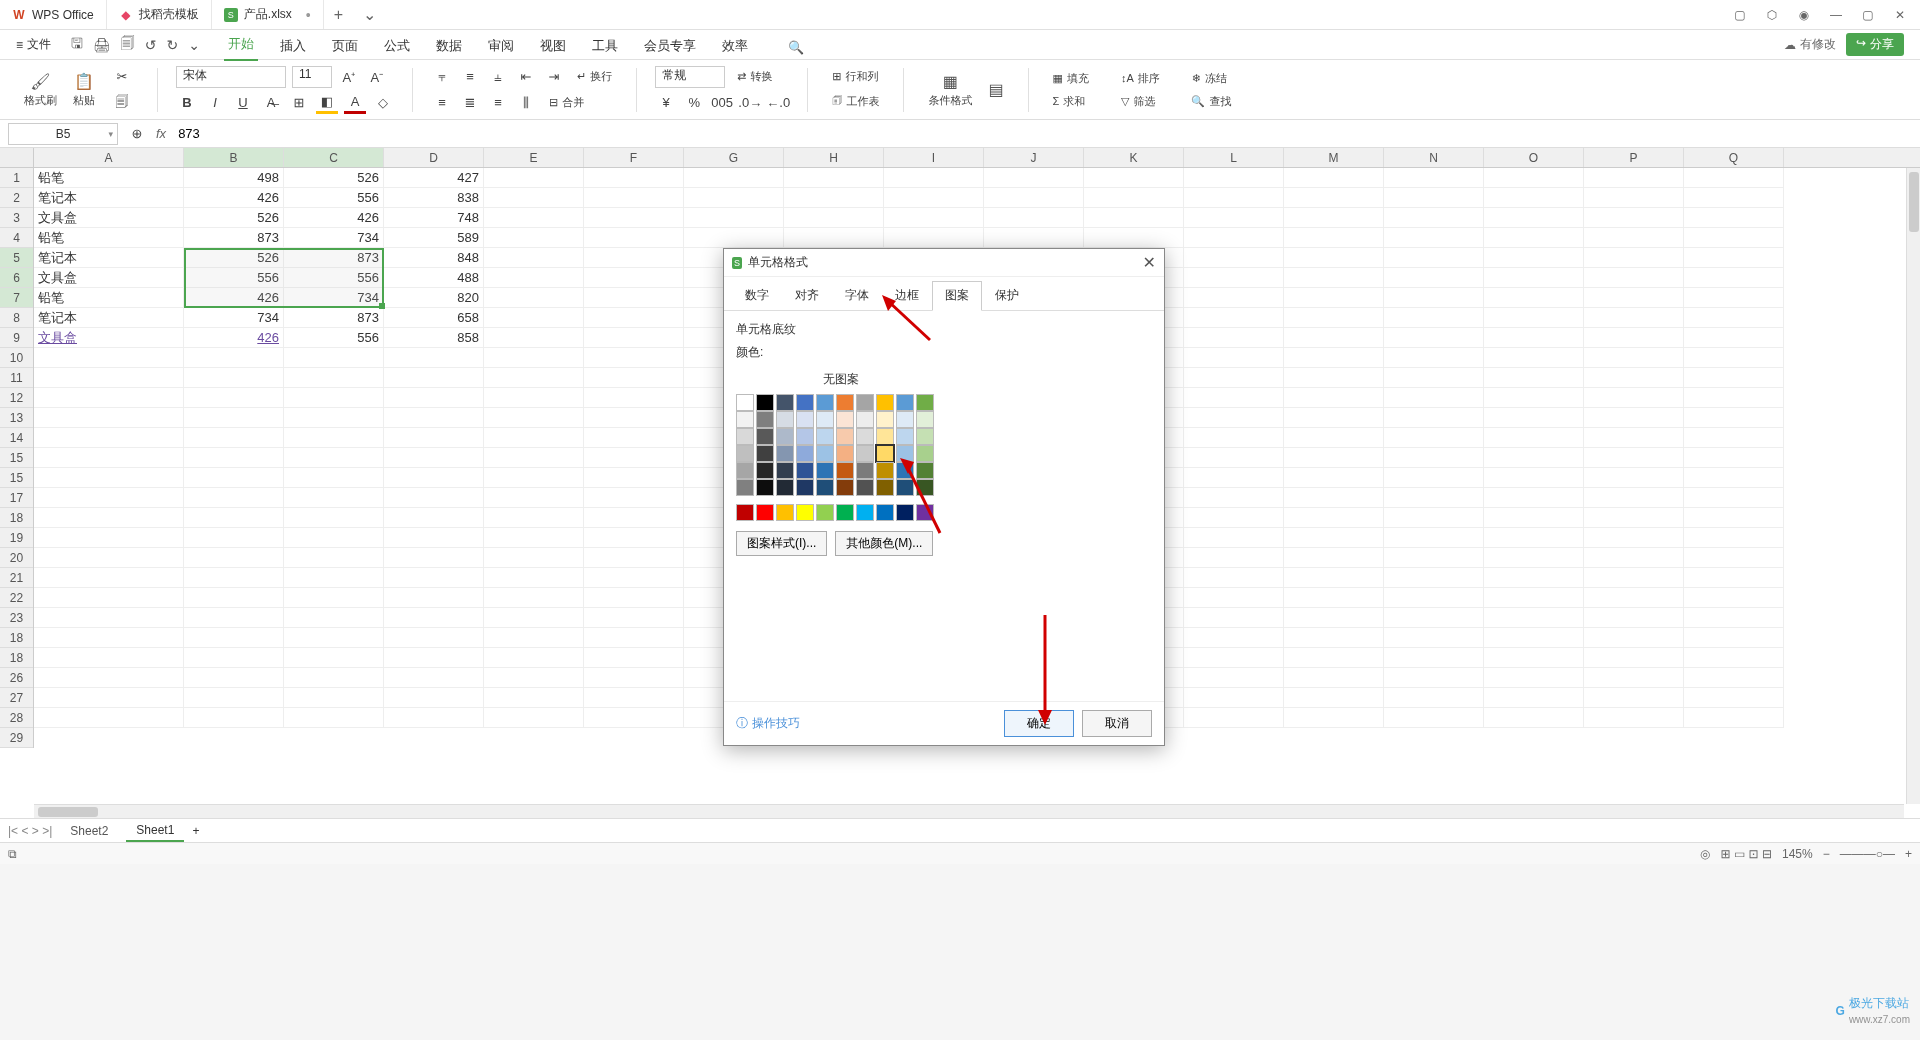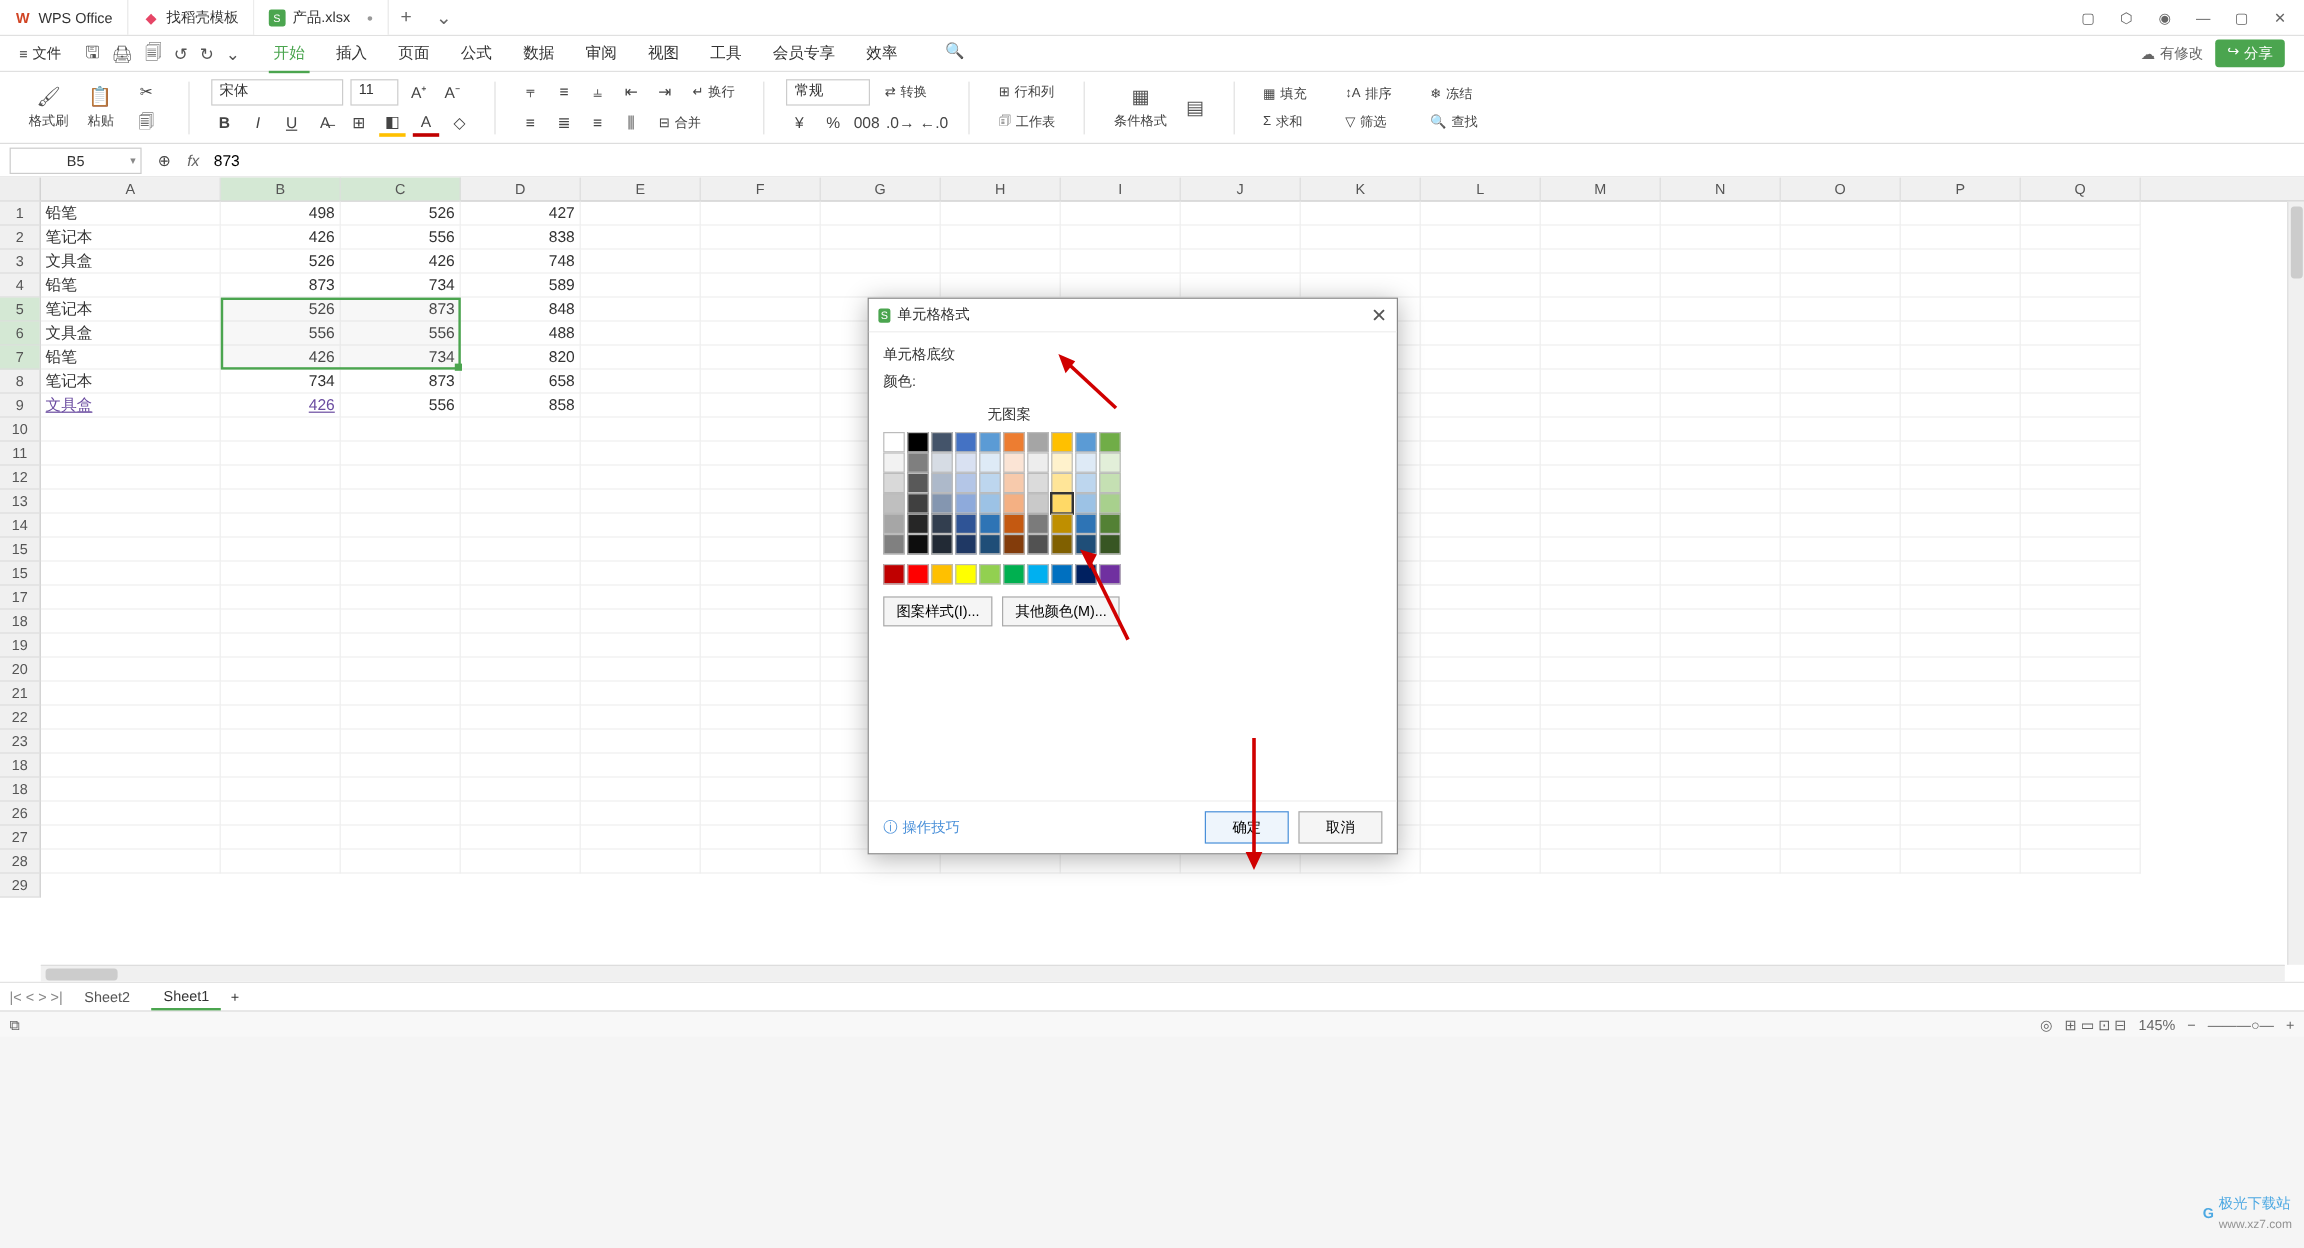--- a/index.html
+++ b/index.html
@@ -16,21 +16,21 @@
 .template-logo { color: #e64566; }
 .xlsx-logo { background: #4ba54f; color: #fff; font-size: 9px; padding: 1px 2px; border-radius: 2px; }
 .titlebar .right { margin-left: auto; display: flex; align-items: center; gap: 12px; padding-right: 10px; color: #666; }
 .titlebar .right .btn { width: 20px; height: 20px; display: flex; align-items: center; justify-content: center; }
 
 
 .menubar { height: 30px; background: #fff; display: flex; align-items: center; padding: 0 8px; gap: 4px; border-bottom: 1px solid #e0e0e0; }
 .menubar .file { display: flex; align-items: center; gap: 4px; padding: 4px 8px; }
 .menubar .qat { display: flex; align-items: center; gap: 10px; padding: 0 8px; color: #555; }
 .menubar .qat span { font-size: 14px; }
-.menubar .tabs { display: flex; align-items: flex-start; gap: 18px; margin-left: 12px; }
+.menubar .tabs { display: flex; align-items: flex-end; gap: 18px; margin-left: 12px; }
 .menubar .tab { padding: 6px 4px; color: #333; font-size: 13px; }
 .menubar .tab.active { color: #4ba54f; border-bottom: 2px solid #4ba54f; }
 .menubar .right { margin-left: auto; display: flex; align-items: center; gap: 10px; padding-right: 8px; }
 .share-btn { background: #4ba54f; color: #fff; padding: 3px 10px; border-radius: 3px; font-size: 12px; display: flex; gap: 4px; }
 .unsaved { color: #666; display: flex; align-items: center; gap: 4px; }
 
 
 .ribbon { height: 60px; background: #fff; display: flex; align-items: center; padding: 4px 12px; border-bottom: 1px solid #ddd; gap: 8px; }
 .rgroup { display: flex; flex-direction: column; gap: 4px; padding: 0 6px; }
 .rgroup.h { flex-direction: row; align-items: center; }
@@ -256,21 +256,21 @@
     <div class="row">
       <div class="font-select" style="width:70px;">常规</div>
       <span class="rbtn small">
           <span>⇄</span>
           <span>转换</span>
         </span>
     </div>
     <div class="row">
       <span class="icbtn">¥</span>
       <span class="icbtn">%</span>
-      <span class="icbtn">008</span>
+      <span class="icbtn">005</span>
       <span class="icbtn">.0→</span>
       <span class="icbtn">←.0</span>
     </div>
   </div>
   <div class="rdiv"></div>
   <div class="rgroup">
     <span class="rbtn small">
         <span>⊞</span>
         <span>行和列</span>
       </span>
@@ -945,20 +945,28 @@
   </div>
 </div>
 
 <div class="dialog">
   <div class="titlerow">
     <span class="t">
         <span class="xlsx-logo">S</span>
         <span>单元格格式</span>
       </span>
     <span class="close">✕</span>
+  </div>
+  <div class="dtabs">
+    <span class="dtab">数字</span>
+    <span class="dtab">对齐</span>
+    <span class="dtab">字体</span>
+    <span class="dtab">边框</span>
+    <span class="dtab active">图案</span>
+    <span class="dtab">保护</span>
   </div>
   <div class="body">
     <div class="left">
       <div class="label">单元格底纹</div>
       <div class="label">颜色:</div>
       <div class="nopattern">无图案</div>
       <div id="palette-container">
           <div class="palette">
             <div class="sw" style="background:#ffffff"></div>
             <div class="sw" style="background:#000000"></div>

